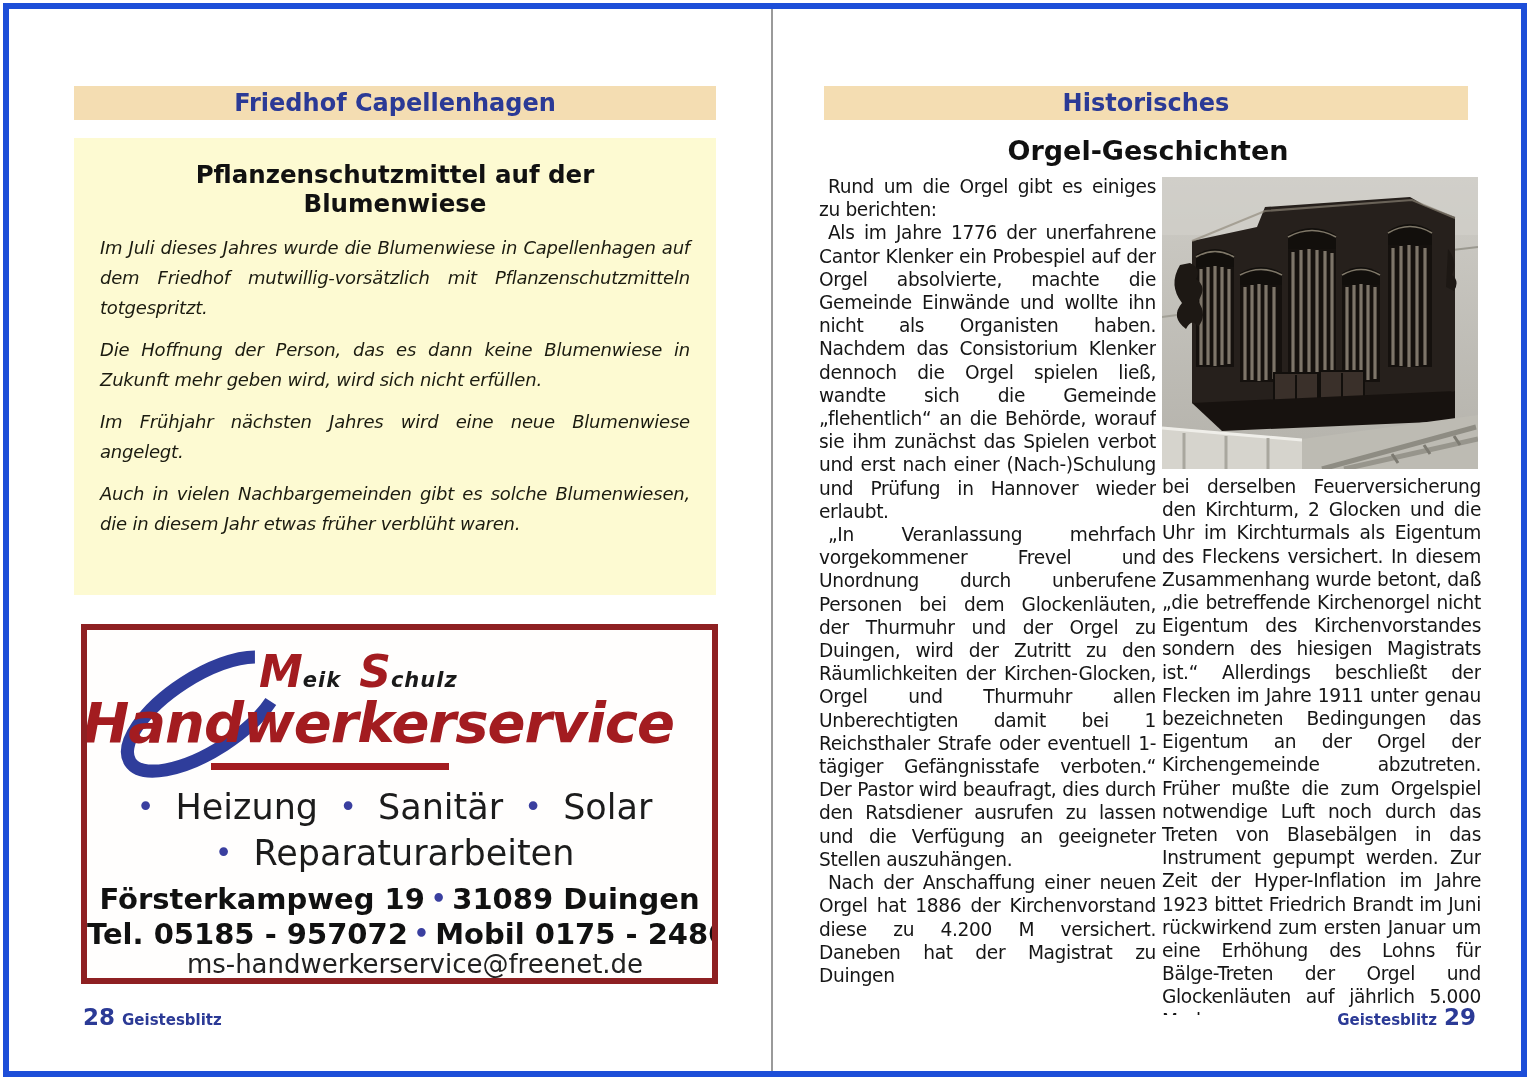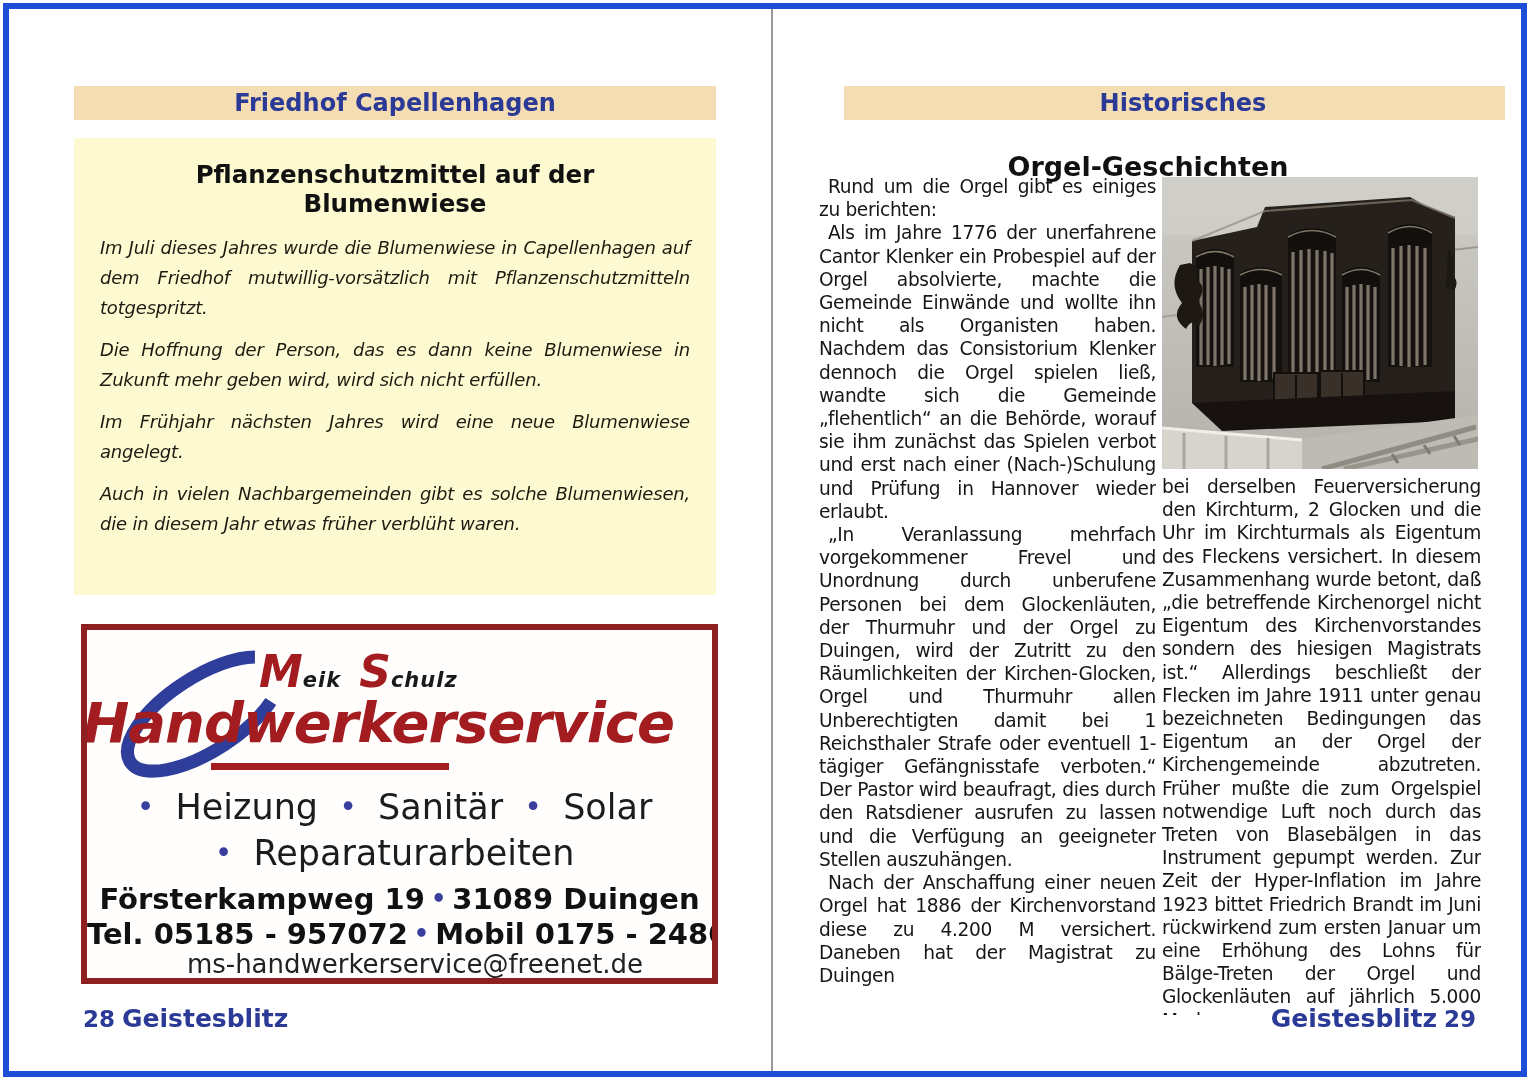--- a/index.html
+++ b/index.html
@@ -23,21 +23,21 @@
   .header-bar{
     position:absolute;height:34px;
     background:var(--header_bar_bg,#f4ddb2);
     display:flex;align-items:center;justify-content:center;
   }
   .header-bar .hd{
     color:var(--heading_blue,#2b3a96);font-weight:bold;font-size:24px;
     letter-spacing:0px;
   }
   .page.left .header-bar{left:0;width:642px;top:77px;}
-  .page.right .header-bar{left:26px;width:644px;top:77px;padding-left:17px;}
+  .page.right .header-bar{left:6px;width:644px;top:77px;}
 
   
   .article-box{
     position:absolute;left:0;top:129px;width:642px;height:457px;
     background:var(--article_bg,#fdfad2);box-sizing:border-box;
     padding:22px 26px 2px 26px;overflow:hidden;
   }
   .article-box h2{
     margin:0 0 15px 0;text-align:center;font-size:24.5px;font-weight:bold;color:#111;
   }
@@ -78,40 +78,40 @@
   .phone{top:287px;font-size:29px;font-weight:bold;color:#111;}
   .email{top:319px;font-size:26px;color:#222;padding-left:31px;}
   .blt{color:var(--bullet_blue,#3a3f9f);}
   .services1 .blt,.services2 .blt{font-size:30px;vertical-align:2px;}
   .services1 .it,.services2 .it{margin:0 10px;}
   .addr .blt,.phone .blt{font-size:24px;vertical-align:2px;margin:0 6px;}
 
   
   .r-title{
     position:absolute;left:0;right:0;top:126px;text-align:center;
-    font-size:27px;font-weight:bold;color:#111;margin-top:16px;
+    font-size:27px;font-weight:bold;color:#111;
   }
   .col{
     position:absolute;font-size:18.6px;line-height:23.2px;text-align:justify;
     letter-spacing:-0.35px;color:#161616;hyphens:auto;
   }
   .col p{margin:0;text-indent:9px;}
   .col p.noindent{text-indent:0;}
   .col1{left:1px;top:166px;width:337px;height:840px;overflow:hidden;}
   .col2{left:344px;top:466px;width:319px;height:540px;overflow:hidden;}
   .photo{position:absolute;left:344px;top:168px;width:316px;height:292px;}
   .byline2{font-size:16.5px;padding-left:12px;white-space:nowrap;color:#222;}
 
   
   .footer{
     position:absolute;top:995px;color:var(--footer_blue,#2b3a96);
     font-weight:bold;white-space:nowrap;
   }
   .footer .num{font-size:23px;}
-  .footer .mag{font-size:25px;}
+  .footer .mag{font-size:15px;}
   .page.left .footer{left:9px;}
   .page.right .footer{right:2px;text-align:right;}
   .footer .sp{display:inline-block;width:7px;}
 </style>
 </head>
 <body>
 
 <div class="sheet">
   <div class="divider"></div>
 

